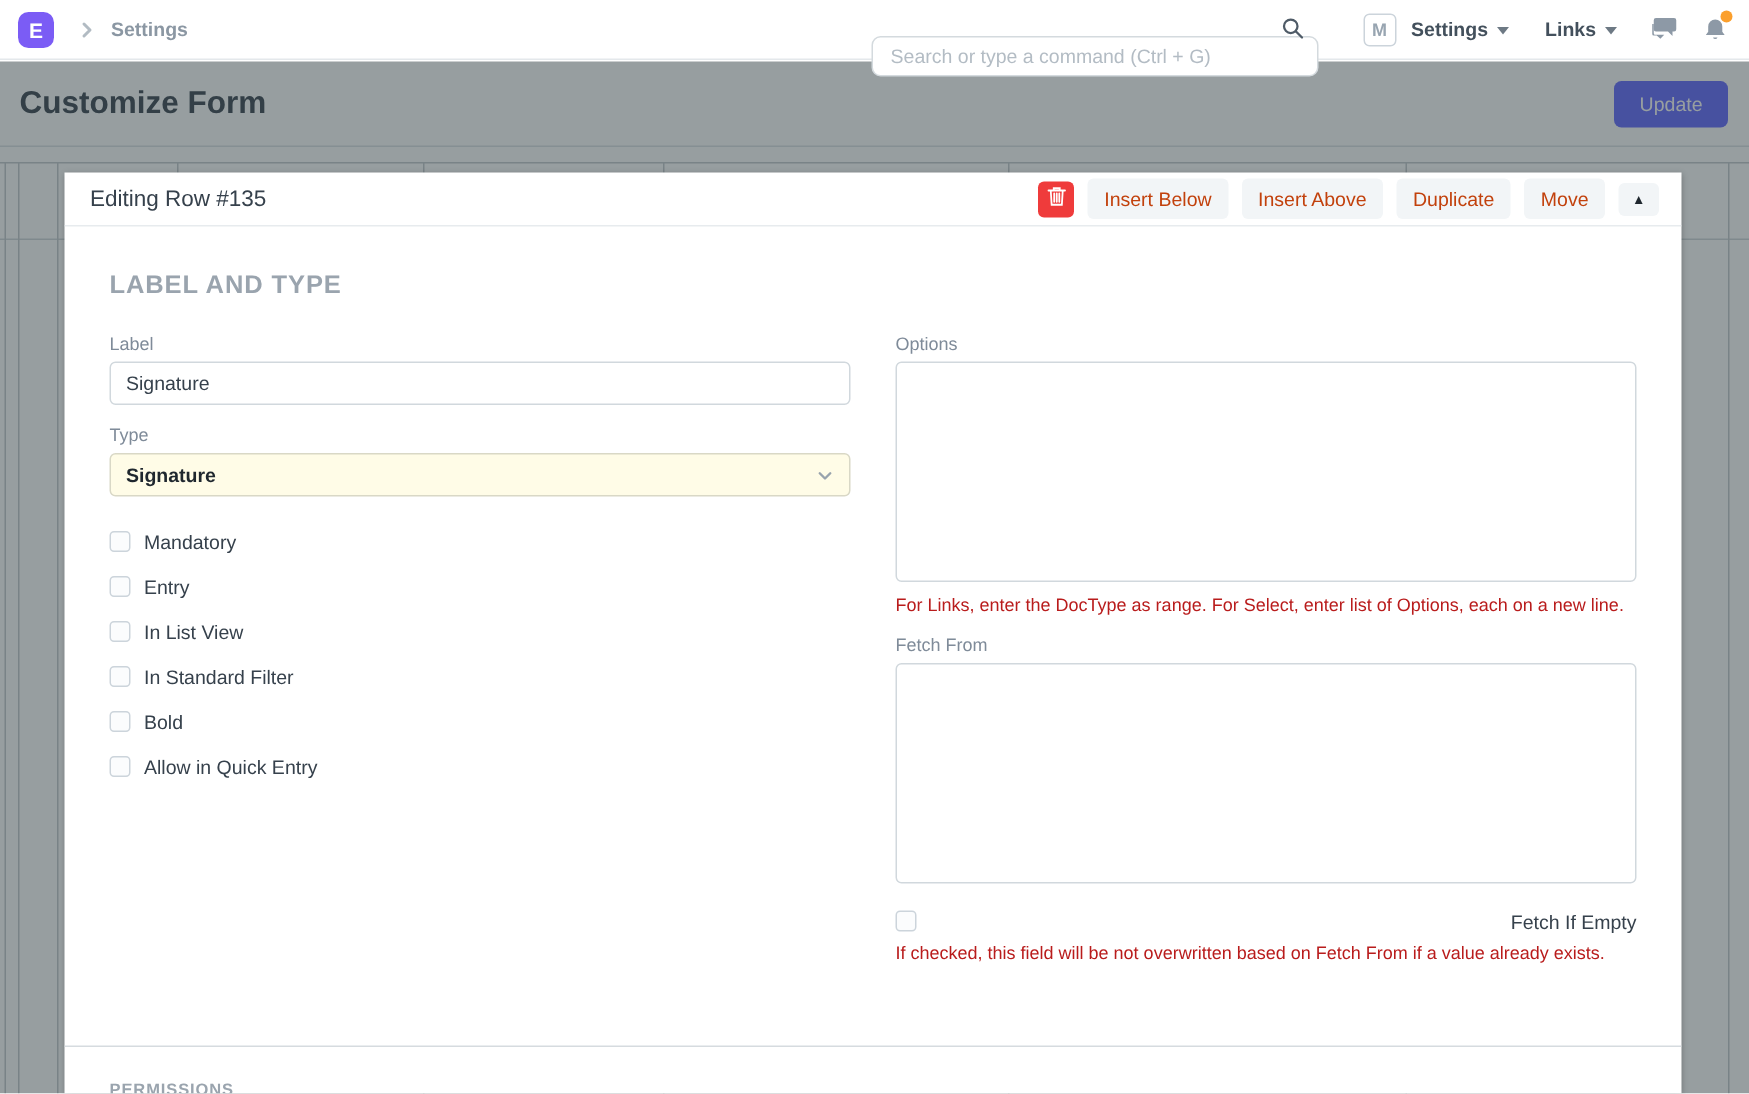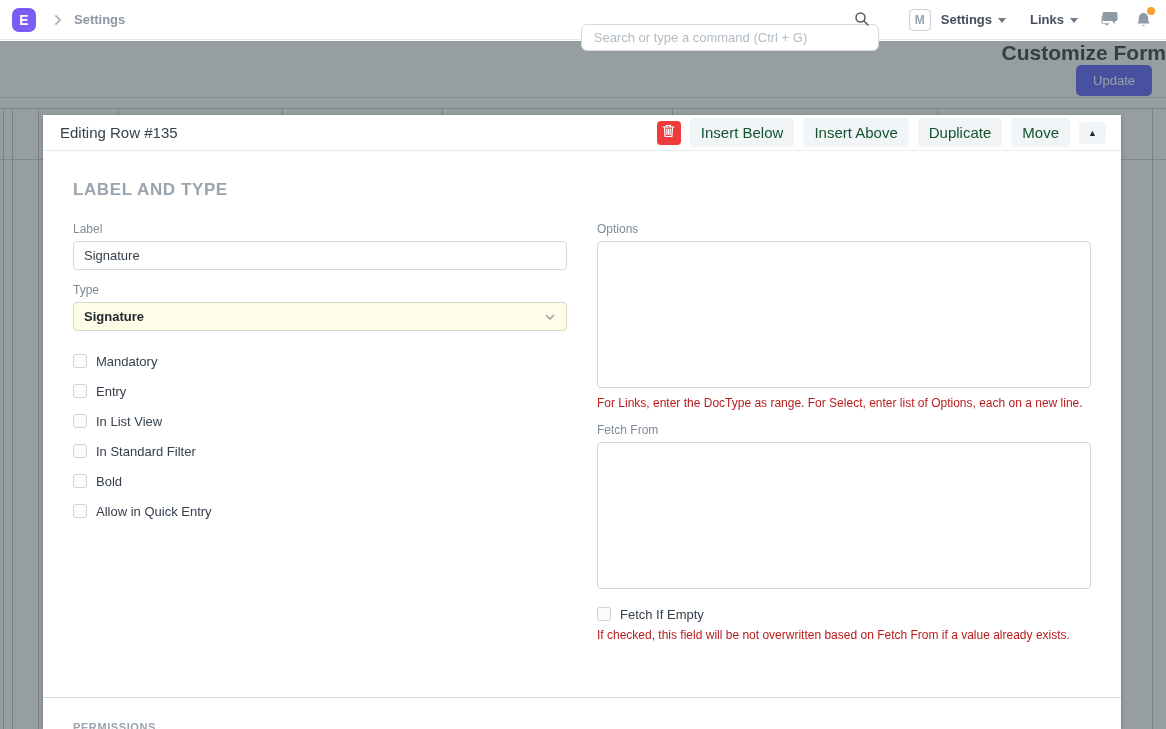--- a/index.html
+++ b/index.html
@@ -30,21 +30,21 @@
   .nav-menu.settings { margin-right:24px; }
   .nav-menu.help { margin-right:22px; }
   .caret { width:0; height:0; border-left:4px solid transparent; border-right:4px solid transparent;
     border-top:5px solid #6d7984; margin-left:6px; margin-top:2px; }
   .icon-btn { margin-right:16px; cursor:pointer; display:flex; align-items:center; position:relative; }
   .icon-btn:last-child { margin-right:0; }
   .notif-dot { position:absolute; top:-4px; right:-3px; width:8px; height:8px; border-radius:50%; }
 
   
   .page-head { position:absolute; top:41px; left:0; width:1166px; height:56px; background:#fff;
-    display:flex; align-items:flex-end; z-index:1;flex-direction:column; }
+    display:flex; align-items:center; z-index:1; }
   .page-title { font-size:21px; font-weight:700; color:#36414c; margin-left:13px; }
   .btn-primary { margin-left:auto; margin-right:14px; background:#5e64ff; color:#fff;
     font-size:13px; font-weight:400; border:none; border-radius:5px; padding:8px 17px; cursor:pointer;
     font-family:"Liberation Sans", sans-serif; }
   .bg-grid { position:absolute; top:97px; left:0; width:1166px; bottom:0; background:#fff; z-index:1; }
   .bg-grid .h1 { position:absolute; top:0; left:0; right:0; height:1px; background:#dbe0e4; }
   .bg-grid .h2 { position:absolute; top:11px; left:0; right:0; height:1px; background:#c2c8cc; }
   .bg-grid .h3 { position:absolute; top:62px; left:0; right:0; height:1px; background:#cfd5d9; }
   .bg-grid .v { position:absolute; top:11px; bottom:0; width:1px; background:#c2c8cc; }
 
@@ -54,21 +54,21 @@
 
   
   .grid-form { position:absolute; top:115px; left:43px; width:1078px; height:614px; background:#fff;
     z-index:10; box-shadow:0 1px 4px rgba(0,0,0,0.25); overflow:hidden; }
   .gf-head { height:36px; border-bottom:1px solid #e7ebee; display:flex; align-items:center;
     padding:0 15px; }
   .gf-title { font-size:15px; font-weight:500; color:#36414c; margin-left:2px; }
   .gf-tools { margin-left:auto; display:flex; align-items:center; gap:9px; }
   .btn-danger { width:24px; height:24px; background:#ef3b3b; border:none; border-radius:4px;
     display:flex; align-items:center; justify-content:center; cursor:pointer; }
-  .btn-flat { background:#f2f5f7; border:none; border-radius:4px; color:#14532d; font-size:15px;
+  .btn-flat { background:#f2f5f7; border:none; border-radius:4px; color:#c2410c; font-size:13px;
     padding:6px 11px; cursor:pointer; font-family:"Liberation Sans", sans-serif; }
   .btn-collapse { width:27px; padding:6px 0; text-align:center; font-size:9px; color:#1f272e; }
 
   .gf-body { padding:29px 30px 0 30px; position:relative; }
   .section-label { font-size:17px; font-weight:600; letter-spacing:0.6px; color:#9aa4ae;
     margin-bottom:22px; }
   .cols { display:flex; gap:30px; }
   .col { width:494px; }
   .field-label { font-size:12px; color:#7f8b99; margin-bottom:5px; }
   .text-input { width:100%; height:29px; border:1px solid #d1d8dd; border-radius:4px;
@@ -80,21 +80,21 @@
   .select-ctl .sel-val { font-size:13px; font-weight:700; color:#1f272e; }
   .select-ctl svg { position:absolute; right:10px; top:8px; }
   .check-row { display:flex; align-items:center; height:30px; cursor:pointer; }
   .checkbox { width:14px; height:14px; border:1px solid #ccd4db; border-radius:3px; background:#fbfcfd; }
   .check-row span.lbl { font-size:13px; color:#36414c; margin-left:9px; }
   textarea.area { width:100%; height:147px; border:1px solid #d1d8dd; border-radius:4px;
     resize:none; outline:none; font-family:"Liberation Sans", sans-serif; font-size:13px;
     color:#36414c; padding:8px 10px; display:block; }
   .help-text { font-size:12px; color:#b91c1c; line-height:17px; margin-top:7px; }
   .fetch-gap { margin-top:11px; }
-  .fetch-check { margin-top:16px; height:18px; }
+  .fetch-check { margin-top:16px; height:18px;justify-content:space-between; }
   .fetch-check span.lbl { font-size:13px; }
   .gf-divider { position:absolute; top:582px; left:0; width:1078px; height:1px; background:#d6dbdf; }
   .perm-label { position:absolute; top:606px; left:30px; font-size:11px; font-weight:600;
     letter-spacing:0.6px; color:#9aa4ae; }
 </style>
 </head>
 <body>
 
 <div class="stage">
 

